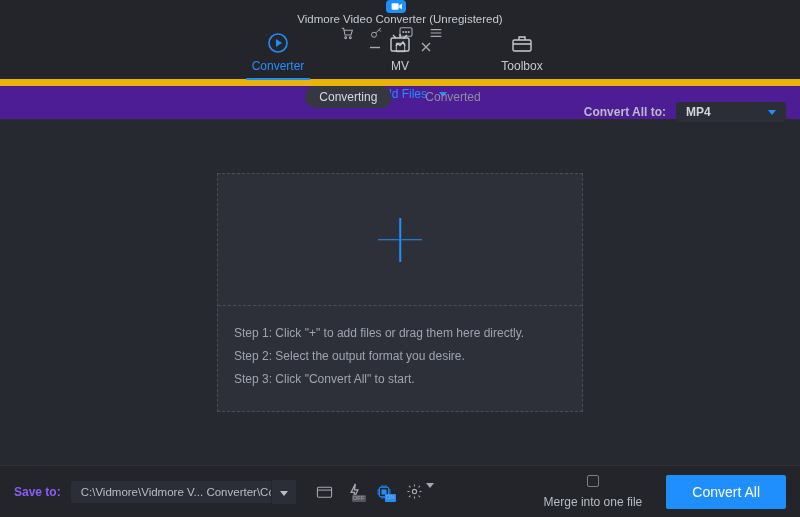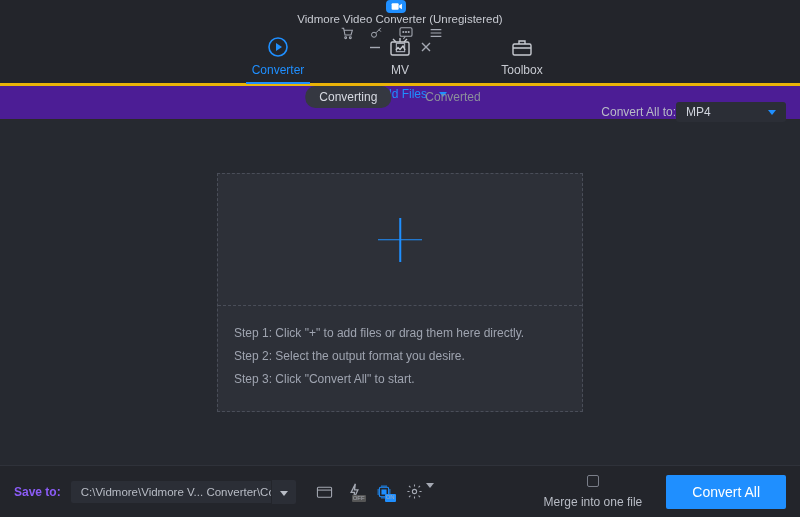--- a/index.html
+++ b/index.html
@@ -11,39 +11,39 @@
   .app-logo { width: 20px; height: 20px; border-radius: 4px; background: #1f8fff; display: flex; align-items: center; justify-content: center; margin-right: 8px; }
   .app-logo svg { width: 13px; height: 13px; display:block; }
   .app-title { color: #c7cad1; font-size: 11.5px; flex: 0 0 auto; }
   .titlebar-spacer { flex: 1 1 auto; }
   .title-icons { display: flex; align-items: center; gap: 14px; margin-right: 18px; }
   .title-icons span, .win-ctrls span { color: #a5a9b3; display: inline-flex; align-items: center; justify-content: center; cursor: pointer; }
   .title-icons svg, .win-ctrls svg { display:block; }
   .win-ctrls { display: flex; align-items: center; gap: 14px; }
 
   
-  .nav { height: 58px; display: flex; align-items: flex-end; justify-content: center; gap: 62px; border-bottom: 3px solid #eab308; }
+  .nav { height: 58px; display: flex; align-items: flex-end; justify-content: center; gap: 62px; border-bottom: 7px solid #eab308; }
   .nav-item { display: flex; flex-direction: column; align-items: center; gap: 4px; color: #c7cad1; cursor: pointer; padding-bottom: 6px; position: relative; width: 60px; }
   .nav-item .icon { height: 24px; display:flex; align-items:center; justify-content:center; }
   .nav-item .label { font-size: 12px; }
   .nav-item.active { color: #1f8fff; }
   .nav-item.active::after { content:""; position:absolute; left:-2px; right:-2px; bottom:-1px; height:2px; background:#1f8fff; }
 
   
   .secbar { height: 34px; display:flex; align-items:center; padding: 0 14px; border-bottom: 1px solid #2a2a2a; background:#4c1d95; position:relative;flex-direction:column; }
   .add-files { display:flex; align-items:center; gap:8px; color:#1f8fff; cursor:pointer; font-size:12px; }
   .add-files .plus { width:16px; height:16px; border:1.5px solid #1f8fff; border-radius:50%; position:relative; }
   .add-files .plus::before, .add-files .plus::after { content:""; position:absolute; background:#1f8fff; }
   .add-files .plus::before { left:3px; right:3px; top:50%; height:1.5px; transform:translateY(-50%); }
   .add-files .plus::after  { top:3px; bottom:3px; left:50%; width:1.5px; transform:translateX(-50%); }
   .add-files .chev { margin-left:4px; }
   .seg { position:absolute; left:50%; transform:translateX(-50%); display:flex; align-items:center; gap:20px;}
   .seg button { background:transparent; border:none; color:#8c909b; font-size:12px; padding:4px 14px; border-radius:10px; cursor:pointer; }
   .seg button.active { background:#353841; color:#d7dae2; }
-  .convert-to { margin-left:auto; display:flex; align-items:center; font-size:12px; color:#b8bcc5;}
+  .convert-to { margin-left:auto; display:flex; align-items:center; gap:10px; font-size:12px; color:#b8bcc5;font-weight:bold;}
   .select { background:#2b2e36; color:#d0d4dd; padding:3px 10px; border-radius:3px; min-width:110px; display:flex; align-items:center; justify-content:space-between; cursor:pointer; gap:20px;}
   .select .tri { color:#1f8fff; }
 
   
   .main { height: calc(517px - 28px - 58px - 34px - 52px); display:flex; align-items:center; justify-content:center; background:#262930; }
   .dropzone { width: 366px; border:1px dashed #4a4e59; background:#2d3038; }
   .dz-top { height: 132px; display:flex; align-items:center; justify-content:center; border-bottom:1px dashed #4a4e59; cursor:pointer;}
   .big-plus { position:relative; width:44px; height:44px; }
   .big-plus::before, .big-plus::after { content:""; position:absolute; background:#1f8fff; }
   .big-plus::before { left:0; right:0; top:50%; height:1.5px; transform:translateY(-50%); }

